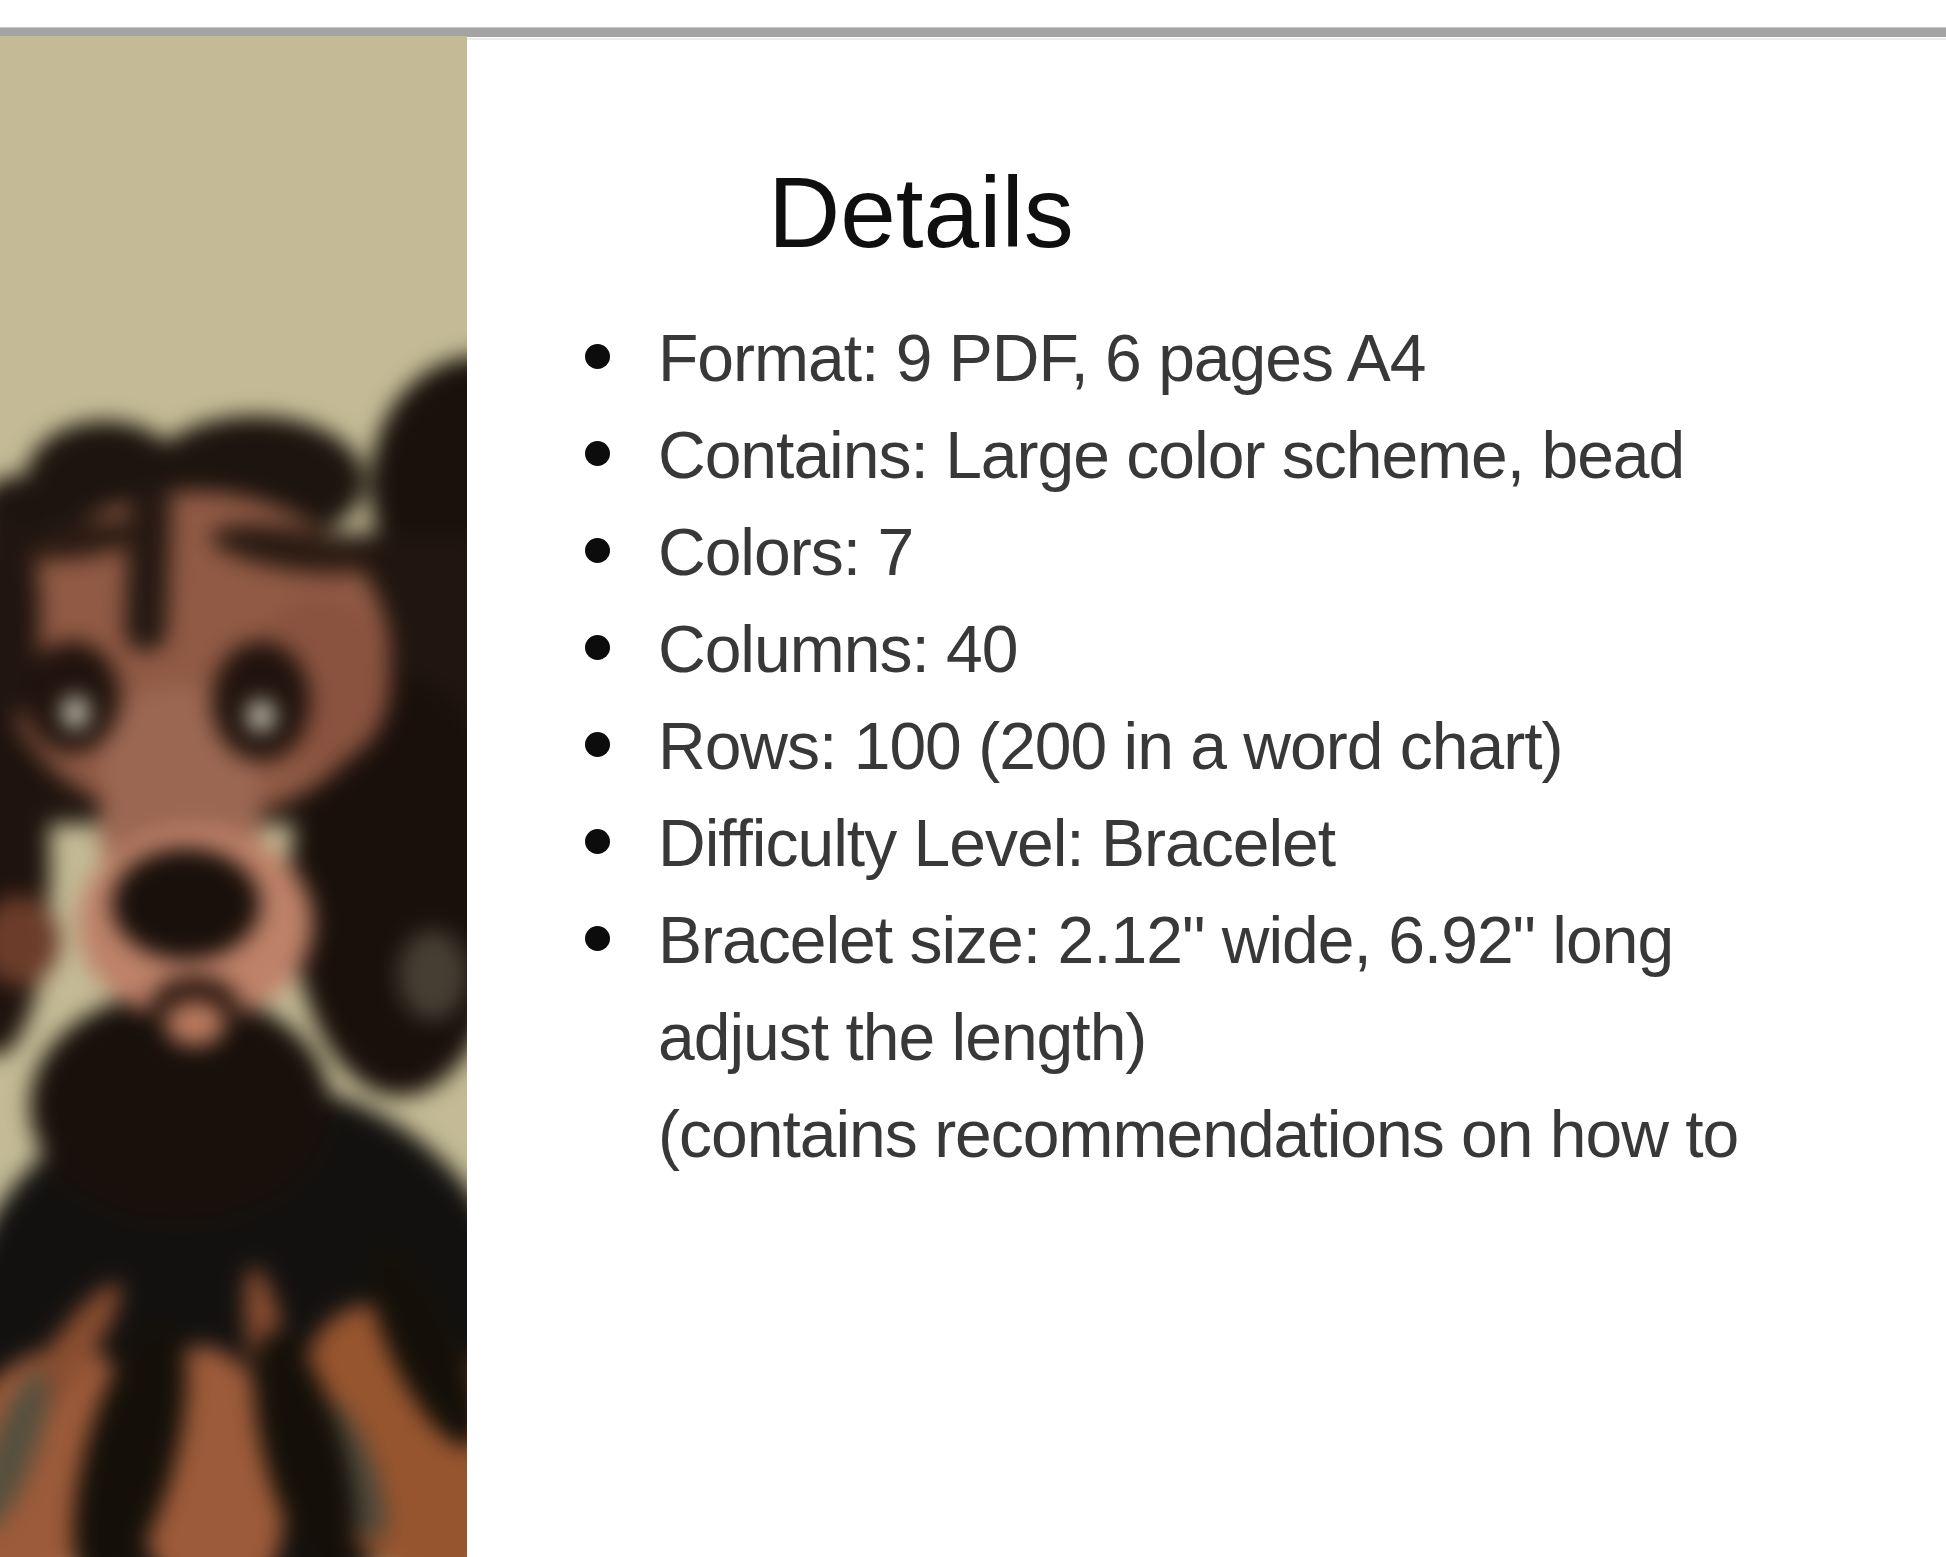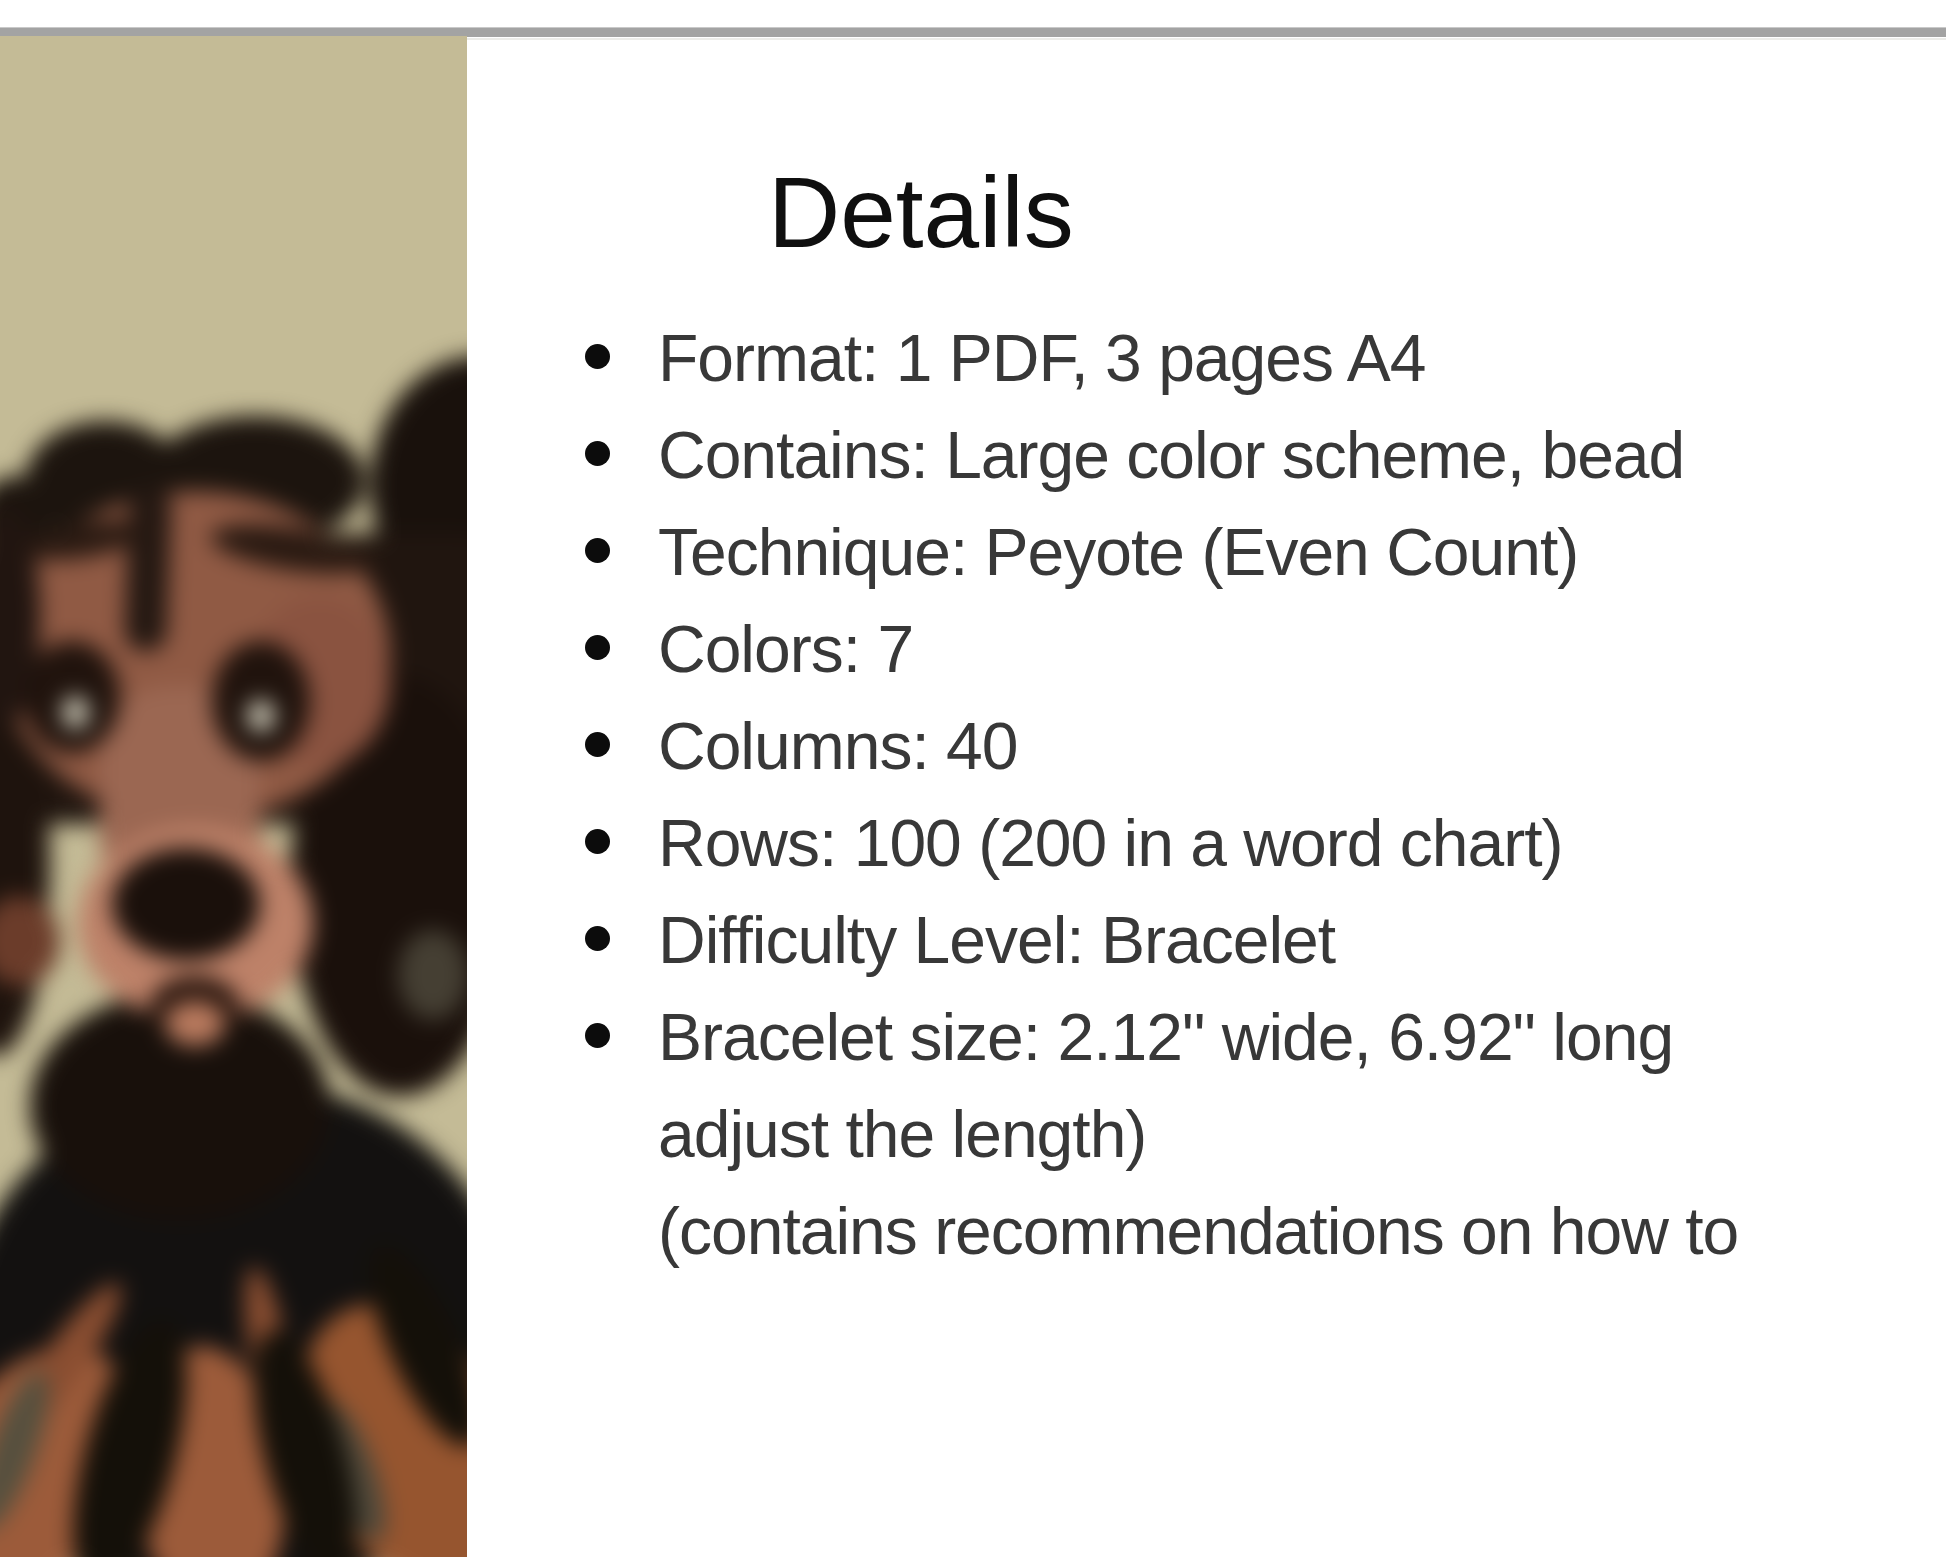--- a/index.html
+++ b/index.html
@@ -126,27 +126,24 @@
     <div class="sh d1"></div>
     <div class="sh d2"></div>
     <div class="sh d3"></div>
   </div>
 </div>
 
 <div>
   <h1 class="details-heading">Details</h1>
   <ul class="details-list">
     <li>
-      <span class="ln">Format: 1 PDF, 3 pages A4</span>
+      <span class="ln">Format: 9 PDF, 6 pages A4</span>
     </li>
     <li>
       <span class="ln">Contains: Large color scheme, bead</span>
-    </li>
-    <li>
-      <span class="ln">Technique: Peyote (Even Count)</span>
     </li>
     <li>
       <span class="ln">Colors: 7</span>
     </li>
     <li>
       <span class="ln">Columns: 40</span>
     </li>
     <li>
       <span class="ln">Rows: 100 (200 in a word chart)</span>
     </li>

